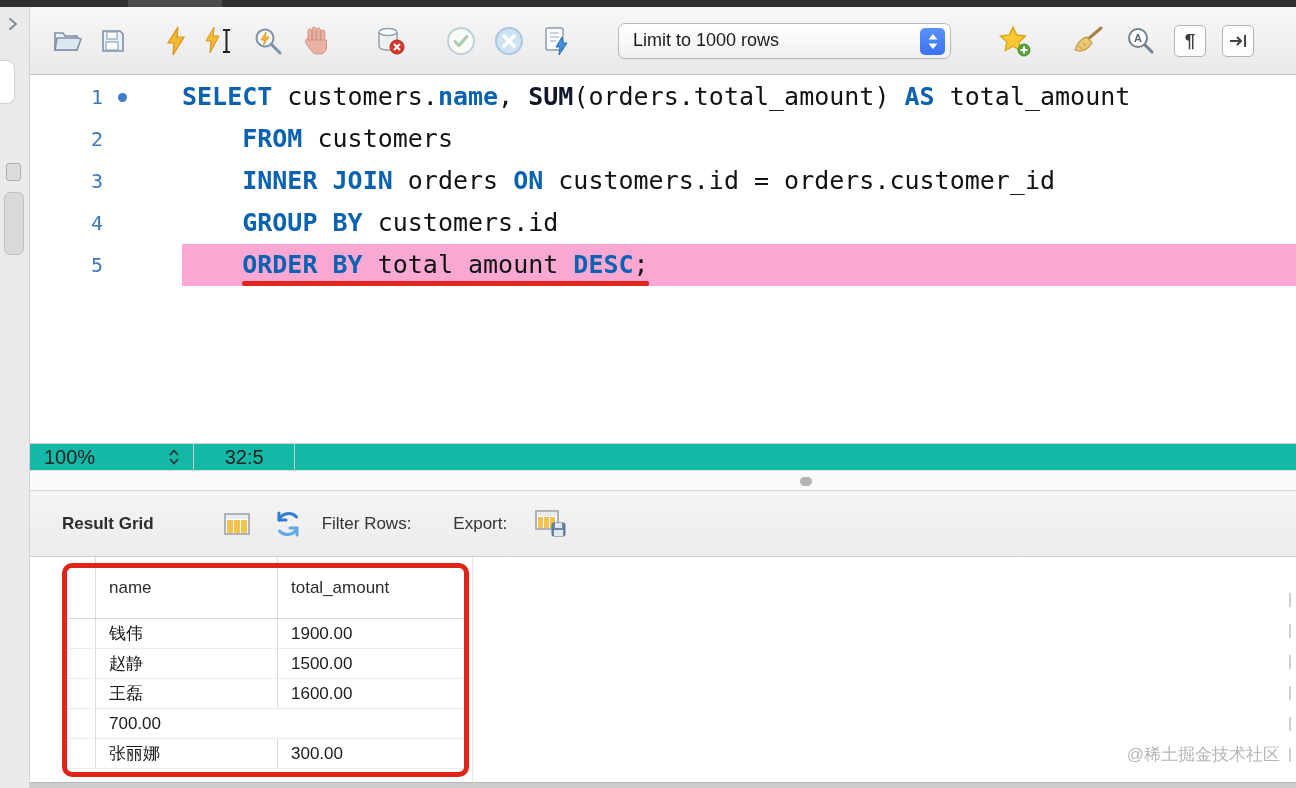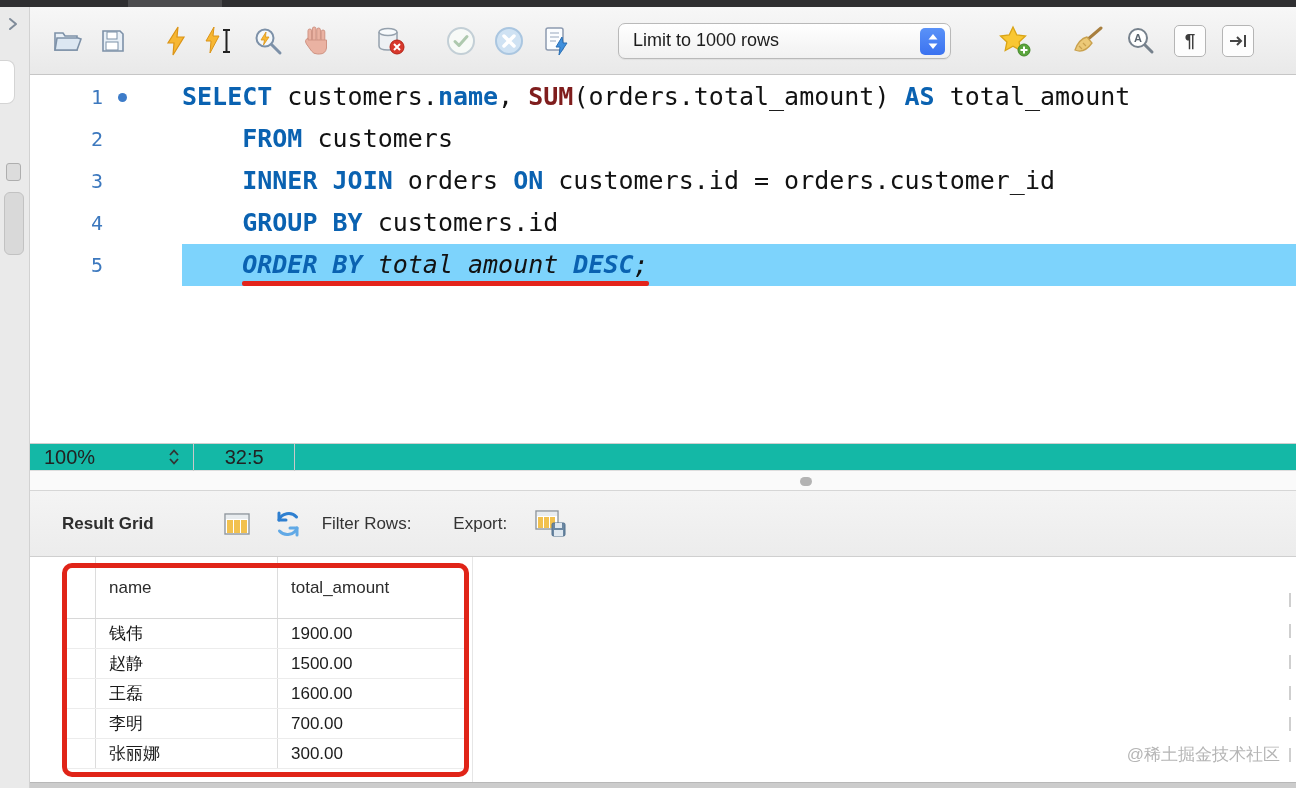--- a/index.html
+++ b/index.html
@@ -39,23 +39,23 @@
 
   
   .editor { position:absolute; left:30px; top:75px; width:1266px; height:368px; background:#fff;
             font-family:"DejaVu Sans Mono", monospace; padding-top:1px; }
   .editor-line { position:relative; height:42px; }
   .ln-num { position:absolute; left:0; top:0; width:73px; text-align:right; font-size:20px; line-height:42px;
             color:#3c78be; }
   .ln-dot { position:absolute; left:88px; top:17px; width:9px; height:9px; border-radius:50%; background:#3d7cc9; }
   .ln-code { position:absolute; left:152px; right:0; top:0; height:42px; line-height:42px; font-size:25px;
              white-space:pre; color:#121212; }
-  .ln-code.current { background:#7dd3fc;font-style:italic; }
+  .ln-code.current { background:#f9a8d4; }
   .tok-kw { color:#0a62b1; font-weight:bold; }
-  .tok-fn { color:#7f1d1d; font-weight:bold; }
+  .tok-fn { color:#0f172a; font-weight:bold; }
   .tok-pl { color:#121212; }
   .red-underline { position:absolute; left:4ch; bottom:0; width:27ch; height:5px; background:#e3241b;
                    border-radius:2px; }
 
   
   .statusbar { position:absolute; left:30px; top:443px; width:1266px; height:28px; background:#14b8a6;
                border-top:1px solid #cfcfcf; border-bottom:1px solid #dedede;
                display:flex; align-items:center; font-size:20px; color:#222; }
   .sb-zoom { margin-left:14px; }
   .sb-stepper { margin-left:73px; display:flex; align-items:center; }
@@ -332,21 +332,20 @@
           <div class="rg-c1">赵静</div>
           <div class="rg-c2">1500.00</div>
         </div>
         <div class="rg-row">
           <div class="rg-c0"></div>
           <div class="rg-c1">王磊</div>
           <div class="rg-c2">1600.00</div>
         </div>
         <div class="rg-row">
           <div class="rg-c0"></div>
-          <div class="rg-c1">李明</div>
           <div class="rg-c2">700.00</div>
         </div>
         <div class="rg-row">
           <div class="rg-c0"></div>
           <div class="rg-c1">张丽娜</div>
           <div class="rg-c2">300.00</div>
         </div>
       </div>
     <div class="red-box"></div>
     <div class="watermark">@稀土掘金技术社区</div>

